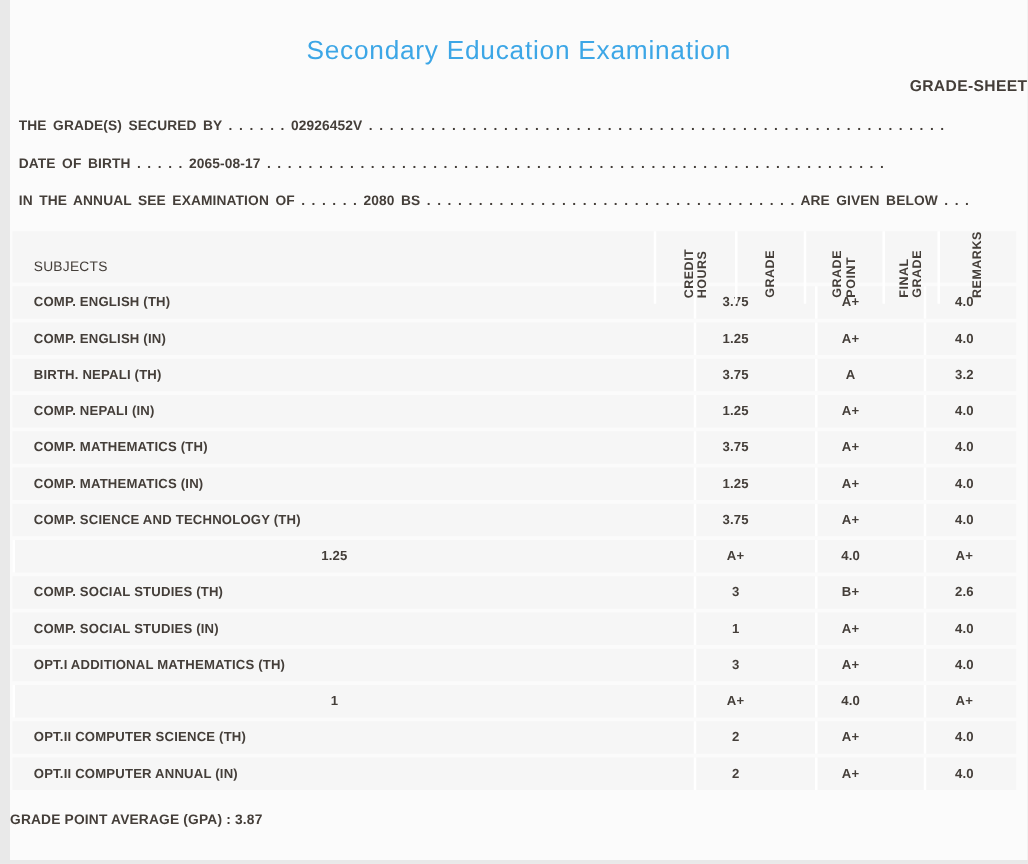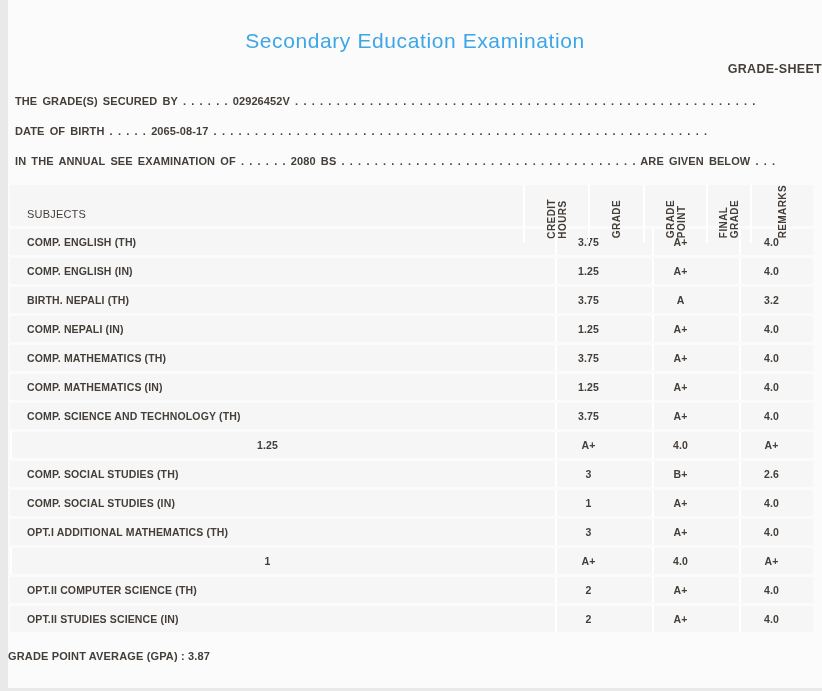--- a/index.html
+++ b/index.html
@@ -234,21 +234,21 @@
   <div class="t-row">
     <div class="cell subject">OPT.II COMPUTER SCIENCE (TH)</div>
     <div class="cell">2</div>
     <div class="cell">A+</div>
     <div class="cell">4.0</div>
     <div class="cell">A+</div>
     <div class="cell"></div>
   </div>
 
   <div class="t-row">
-    <div class="cell subject">OPT.II STUDIES SCIENCE (IN)</div>
+    <div class="cell subject">OPT.II COMPUTER ANNUAL (IN)</div>
     <div class="cell">2</div>
     <div class="cell">A+</div>
     <div class="cell">4.0</div>
     <div class="cell">A+</div>
     <div class="cell"></div>
   </div>
 </div>
   </div>
 
   <div class="gpa-line">GRADE POINT AVERAGE (GPA) : 3.87</div>

